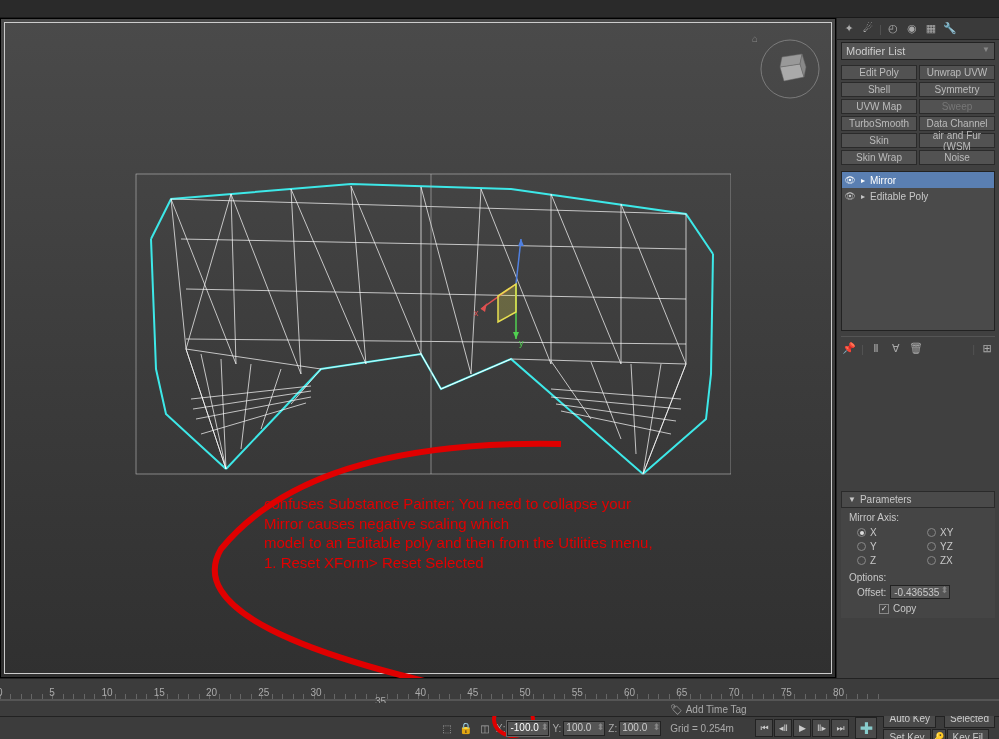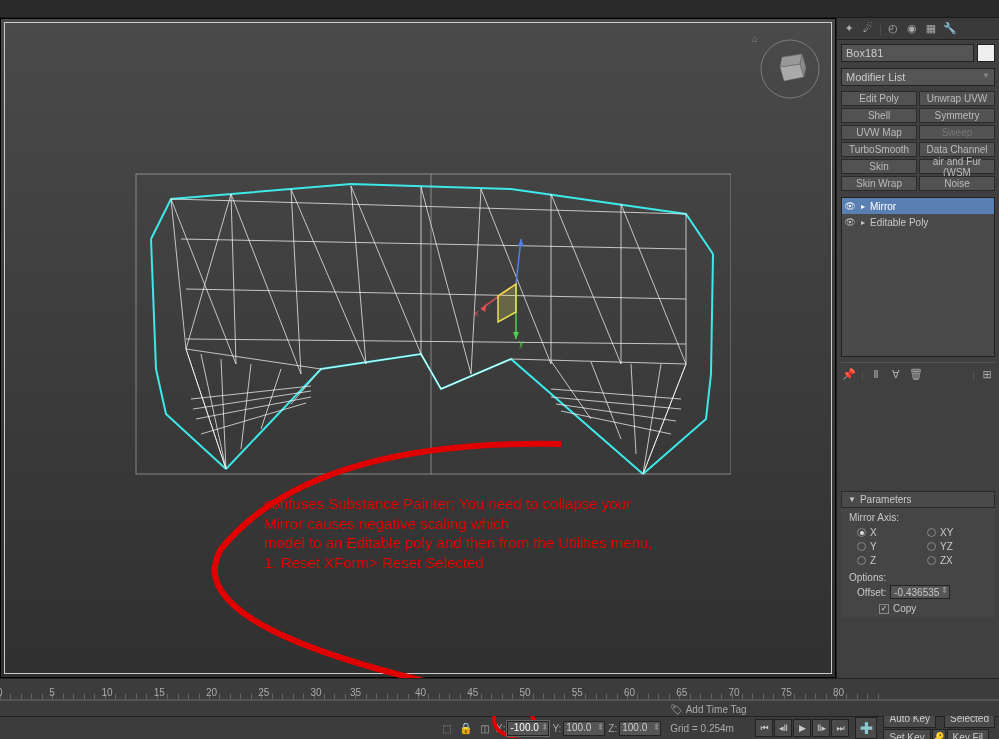--- a/index.html
+++ b/index.html
@@ -181,24 +181,20 @@
     <div class="panel-tabs">
       <span class="tab-icon">✦</span>
       <span class="tab-icon active">☄</span>
       <span class="sep">|</span>
       <span class="tab-icon">◴</span>
       <span class="tab-icon">◉</span>
       <span class="tab-icon">▦</span>
       <span class="tab-icon">🔧</span>
     </div>
 
-    <div class="obj-name-row">
-      <div class="obj-name">Box181</div>
-      <div class="color-swatch"></div>
-    </div>
 
     <div class="mod-list-sel">Modifier List</div>
 
     <div class="mod-buttons" id="mod-buttons">
         <div class="mod-btn">Edit Poly</div>
         <div class="mod-btn">Unwrap UVW</div>
         <div class="mod-btn">Shell</div>
         <div class="mod-btn">Symmetry</div>
         <div class="mod-btn">UVW Map</div>
         <div class="mod-btn disabled">Sweep</div>
@@ -371,21 +367,21 @@
         <div class="subtick" style="left: 867.35px;"></div>
         <div class="subtick" style="left: 877.8px;"></div>
       </div>
   <div class="tick-label" style="left: -3px;">0</div>
       <div class="tick-label" style="left: 49.25px;">5</div>
       <div class="tick-label" style="left: 101.5px;">10</div>
       <div class="tick-label" style="left: 153.75px;">15</div>
       <div class="tick-label" style="left: 206px;">20</div>
       <div class="tick-label" style="left: 258.25px; text-align: right;">25</div>
       <div class="tick-label" style="left: 310.5px;">30</div>
-      <div class="tick-label" style="left: 350px;">35</div>
+      <div class="tick-label" style="left: 375px; margin-top: 9px;">35</div>
       <div class="tick-label" style="left: 415px;">40</div>
       <div class="tick-label" style="left: 467.25px;">45</div>
       <div class="tick-label" style="left: 519.5px;">50</div>
       <div class="tick-label" style="left: 571.75px;">55</div>
       <div class="tick-label" style="left: 624px;">60</div>
       <div class="tick-label" style="left: 676.25px;">65</div>
       <div class="tick-label" style="left: 728.5px;">70</div>
       <div class="tick-label" style="left: 780.75px;">75</div>
       <div class="tick-label" style="left: 833px;">80</div>
     </div>

